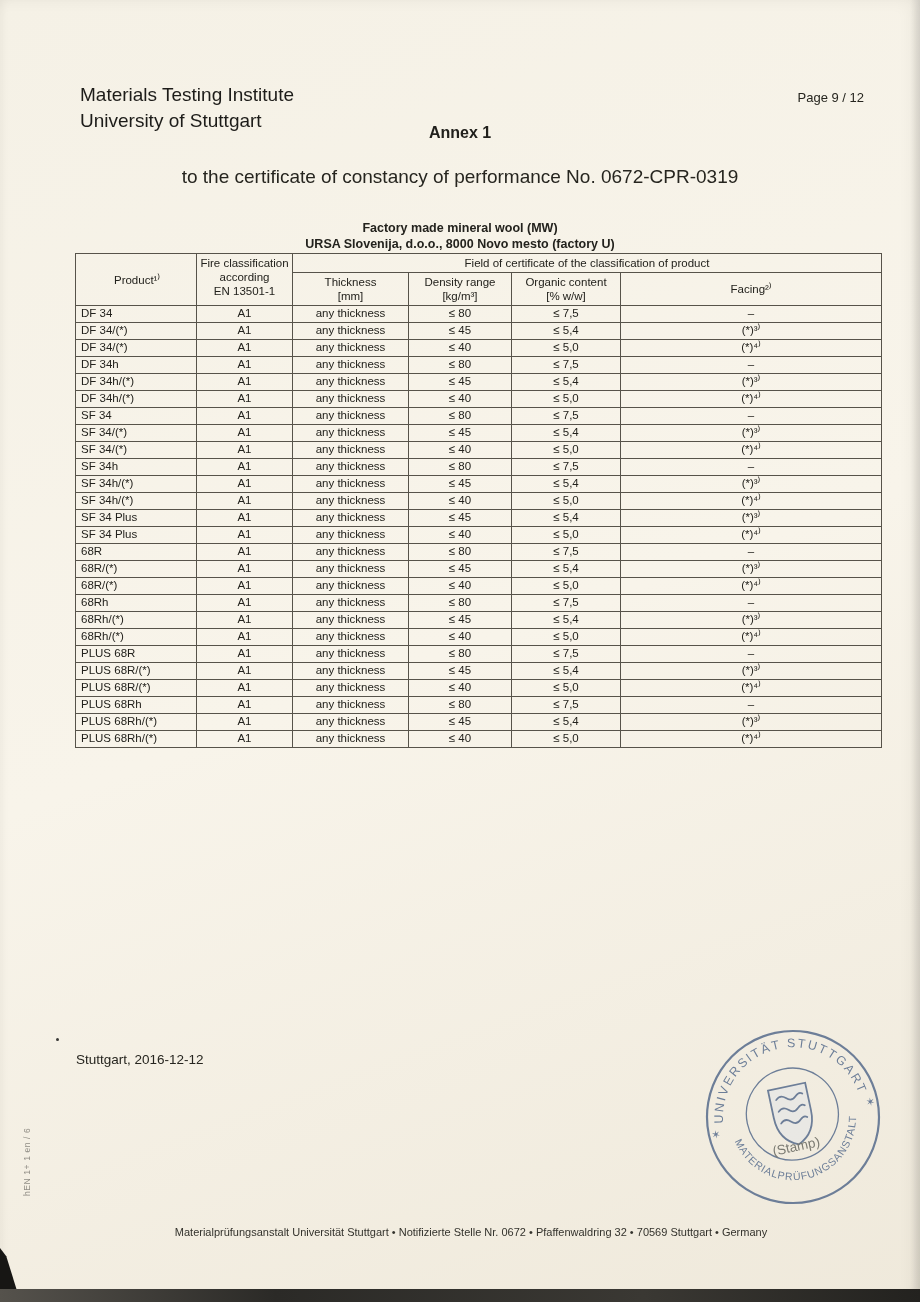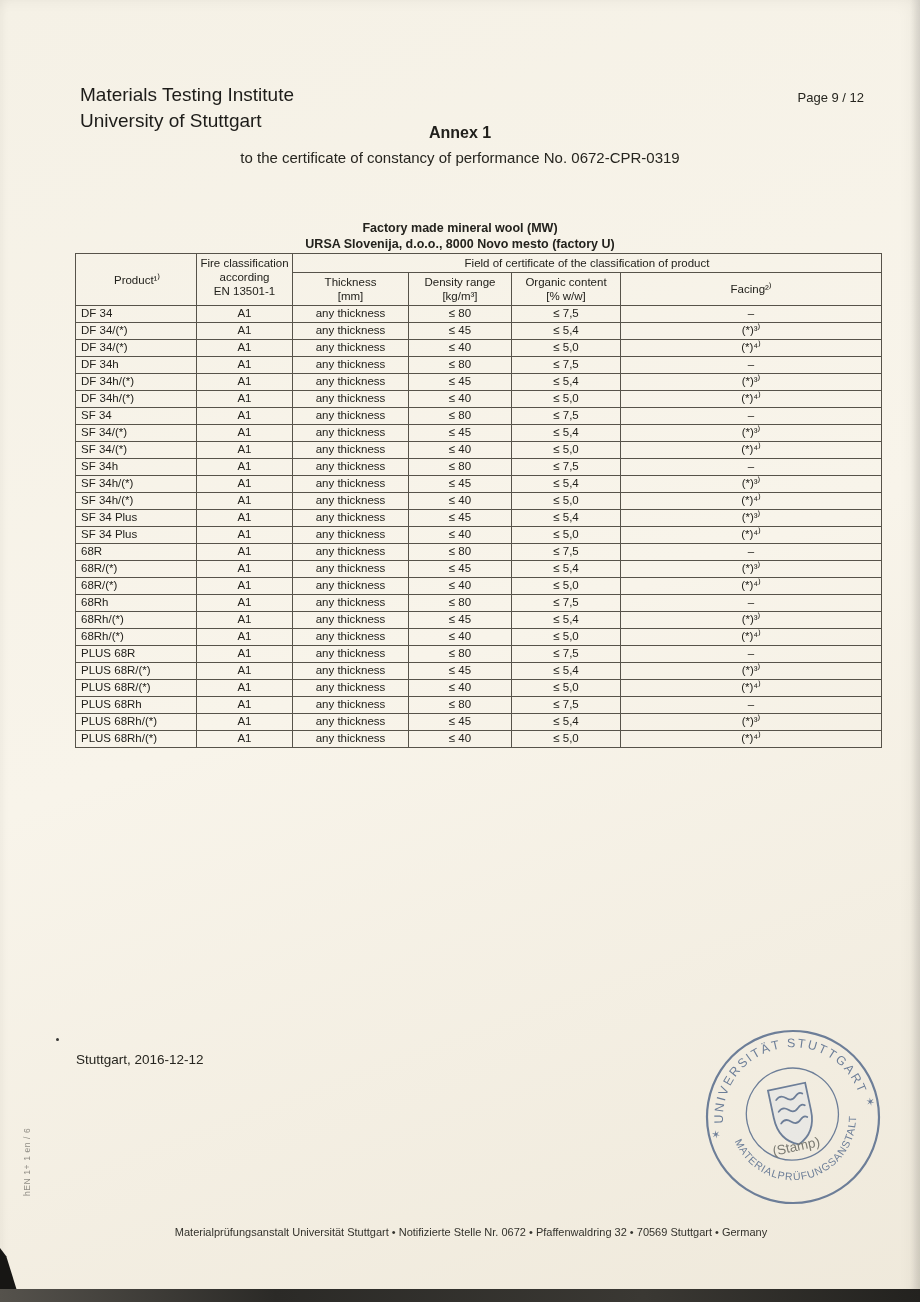--- a/index.html
+++ b/index.html
@@ -11,21 +11,21 @@
   .page {
     position:relative; width:920px; height:1302px; overflow:hidden;
     background:linear-gradient(160deg,#f5f1e6 0%,#f8f4ea 50%,#efe9db 100%);
     color:#26251f;
     box-shadow:inset -8px 0 16px rgba(0,0,0,0.05), inset 0 -6px 12px rgba(0,0,0,0.06);
   }
   .header { position:absolute; top:36px; left:80px; right:56px; display:flex; justify-content:space-between; align-items:flex-start;margin-top:46px; }
   .institute { font-size:19px; line-height:1.35; color:#1d1c19; }
   .page-num { font-size:13px; margin-top:8px; color:#26251f; }
   .title { position:absolute; top:124px; left:0; right:0; text-align:center; font-size:16px; font-weight:bold; color:#21201c; }
-  .subtitle { position:absolute; top:149px; left:0; right:0; text-align:center; font-size:15px; color:#26251f; }
+  .subtitle { position:absolute; top:166px; left:0; right:0; text-align:center; font-size:19px; color:#26251f; }
   .caption { position:absolute; top:208px; left:0; right:0; text-align:center; font-size:12.5px; font-weight:bold; line-height:1.3; color:#23221d;margin-top:12px; }
 
   table.class-table {
     position:absolute; top:253px; left:75px; width:806px;
     border-collapse:collapse; font-size:11.5px; color:#23221d;
     table-layout:fixed;
   }
   .class-table th, .class-table td { border:1px solid #57534a; }
   .class-table thead th { font-weight:normal; text-align:center; line-height:1.22; padding:2px 3px; }
   .th-product { text-align:right; vertical-align:middle; padding-left:5px !important; }

